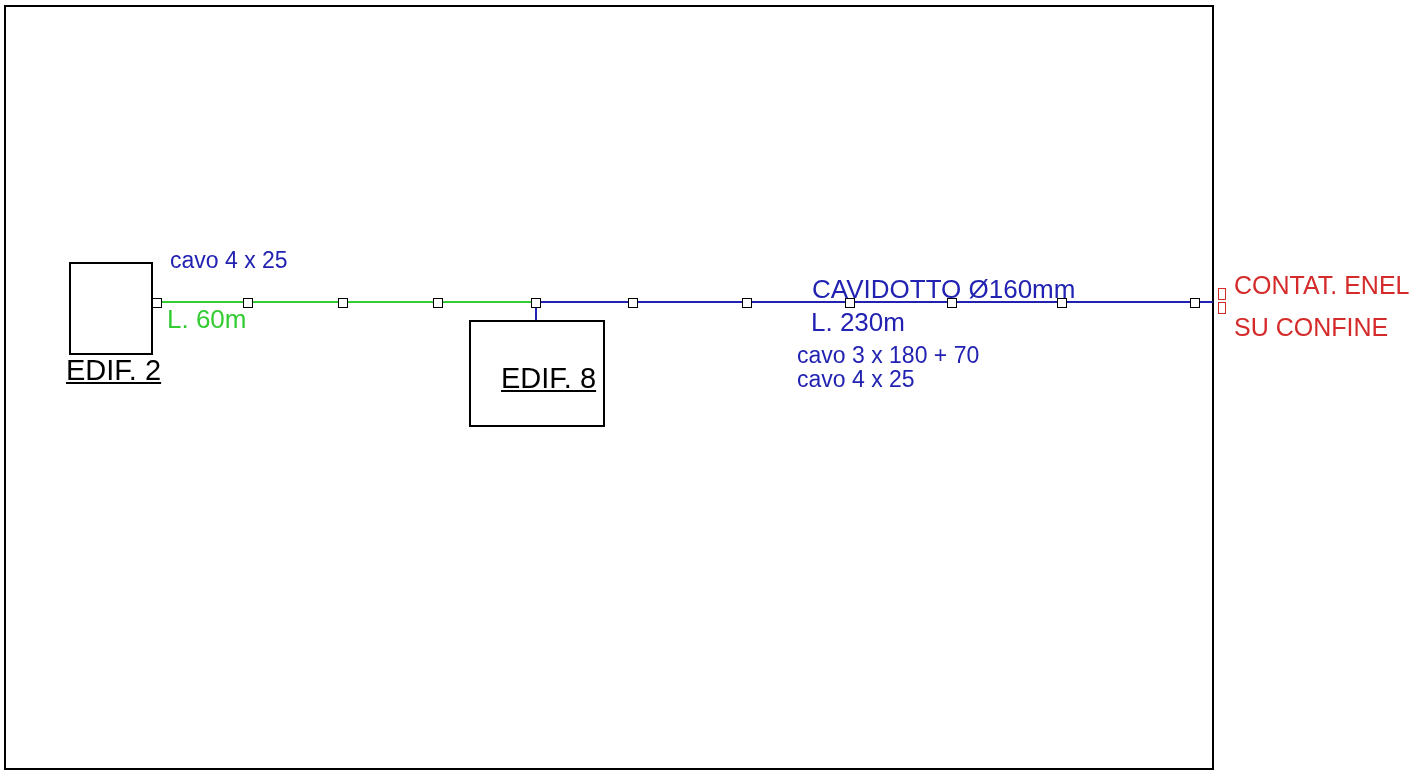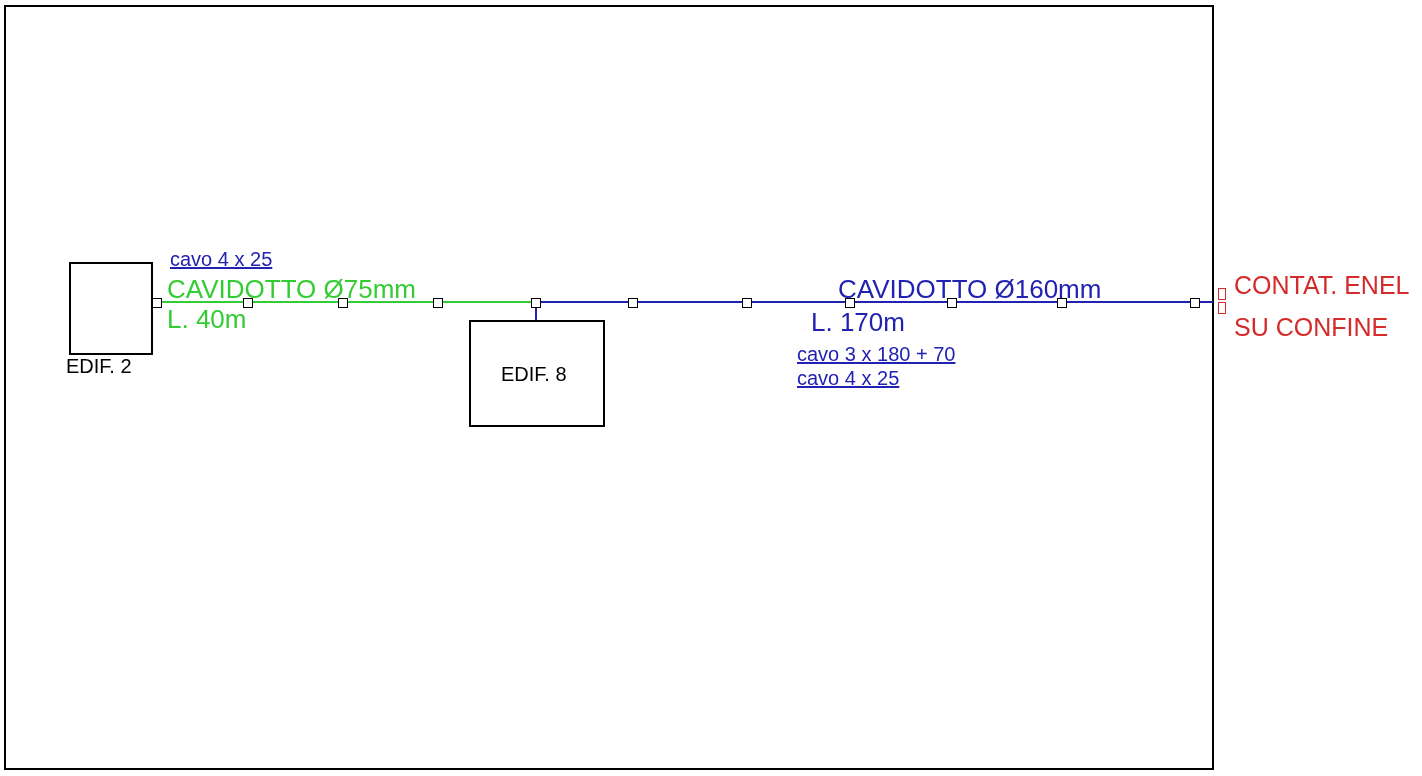--- a/index.html
+++ b/index.html
@@ -30,23 +30,24 @@
   .building{
     position:absolute;
     border:2px solid var(--black);
     background:var(--bg);
   }
   #bldg-edif2{ left:69px; top:262px; width:80px; height:89px; }
   #bldg-edif1{ left:469px; top:320px; width:132px; height:103px; }
   .bldg-label{
     position:absolute;
     color:var(--black);
-    font-size:20px;
+    font-size:29px;
     line-height:1;
     white-space:nowrap;
+    text-decoration:underline;
   }
   #label-edif2{ left:66px; top:356px; }
   #label-edif1{ left:501px; top:364px; }
   
   .line{ position:absolute; }
   #green-line{ left:151px; top:301px; width:386px; height:2px; background:var(--green); }
   #blue-line{ left:537px; top:301px; width:676px; height:2px; background:var(--blue); }
   #blue-stub{ left:535px; top:306px; width:2px; height:15px; background:var(--blue); }
   
   .marker{
@@ -56,28 +57,28 @@
     border:1.5px solid var(--black);
     background:var(--bg);
   }
   
   .anno{
     position:absolute;
     line-height:1;
     white-space:nowrap;
   }
   .anno.big{ font-size:26px; }
-  .anno.small{ font-size:20px;text-decoration:underline; }
+  .anno.small{ font-size:23px; }
   .anno.green{ color:var(--green); }
   .anno.blue{ color:var(--blue); }
   .anno.red{ color:var(--red); font-size:25px; }
   #green-cable{ left:170px; top:249px; }
   #green-title{ left:167px; top:276px; }
   #green-length{ left:167px; top:306px; }
-  #blue-title{ left:812px; top:276px;margin-left:26px; }
+  #blue-title{ left:812px; top:276px; }
   #blue-length{ left:811px; top:309px; }
   #blue-cable1{ left:797px; top:344px; }
   #blue-cable2{ left:797px; top:368px; }
   #enel-line1{ left:1234px; top:273px; }
   #enel-line2{ left:1234px; top:315px; }
   
   .meter-box{
     position:absolute;
     left:1218px;
     width:6px; height:10px;
@@ -111,25 +112,24 @@
       <div class="marker" style="left: 1057px;"></div>
       <div class="marker" style="left: 1190px;"></div>
     </div>
 
   <div class="building" id="bldg-edif2"></div>
   <div class="building" id="bldg-edif1"></div>
   <div class="bldg-label" id="label-edif2">EDIF. 2</div>
   <div class="bldg-label" id="label-edif1">EDIF. 8</div>
 
   <div class="anno small blue" id="green-cable">cavo 4 x 25</div>
-  <div class="anno big green" id="green-title">CAVIDOTTO Ø75mm</div>
-  <div class="anno big green" id="green-length">L. 40m</div>
+  <div class="anno big green" id="green-length">L. 60m</div>
 
   <div class="anno big blue" id="blue-title">CAVIDOTTO Ø160mm</div>
-  <div class="anno big blue" id="blue-length">L. 170m</div>
+  <div class="anno big blue" id="blue-length">L. 230m</div>
   <div class="anno small blue" id="blue-cable1">cavo 3 x 180 + 70</div>
   <div class="anno small blue" id="blue-cable2">cavo 4 x 25</div>
 
   <div class="meter-box" id="meter-box-top"></div>
   <div class="meter-box" id="meter-box-bottom"></div>
   <div class="anno red" id="enel-line1">CONTAT. ENEL</div>
   <div class="anno red" id="enel-line2">SU CONFINE</div>
 
 </div>
 

